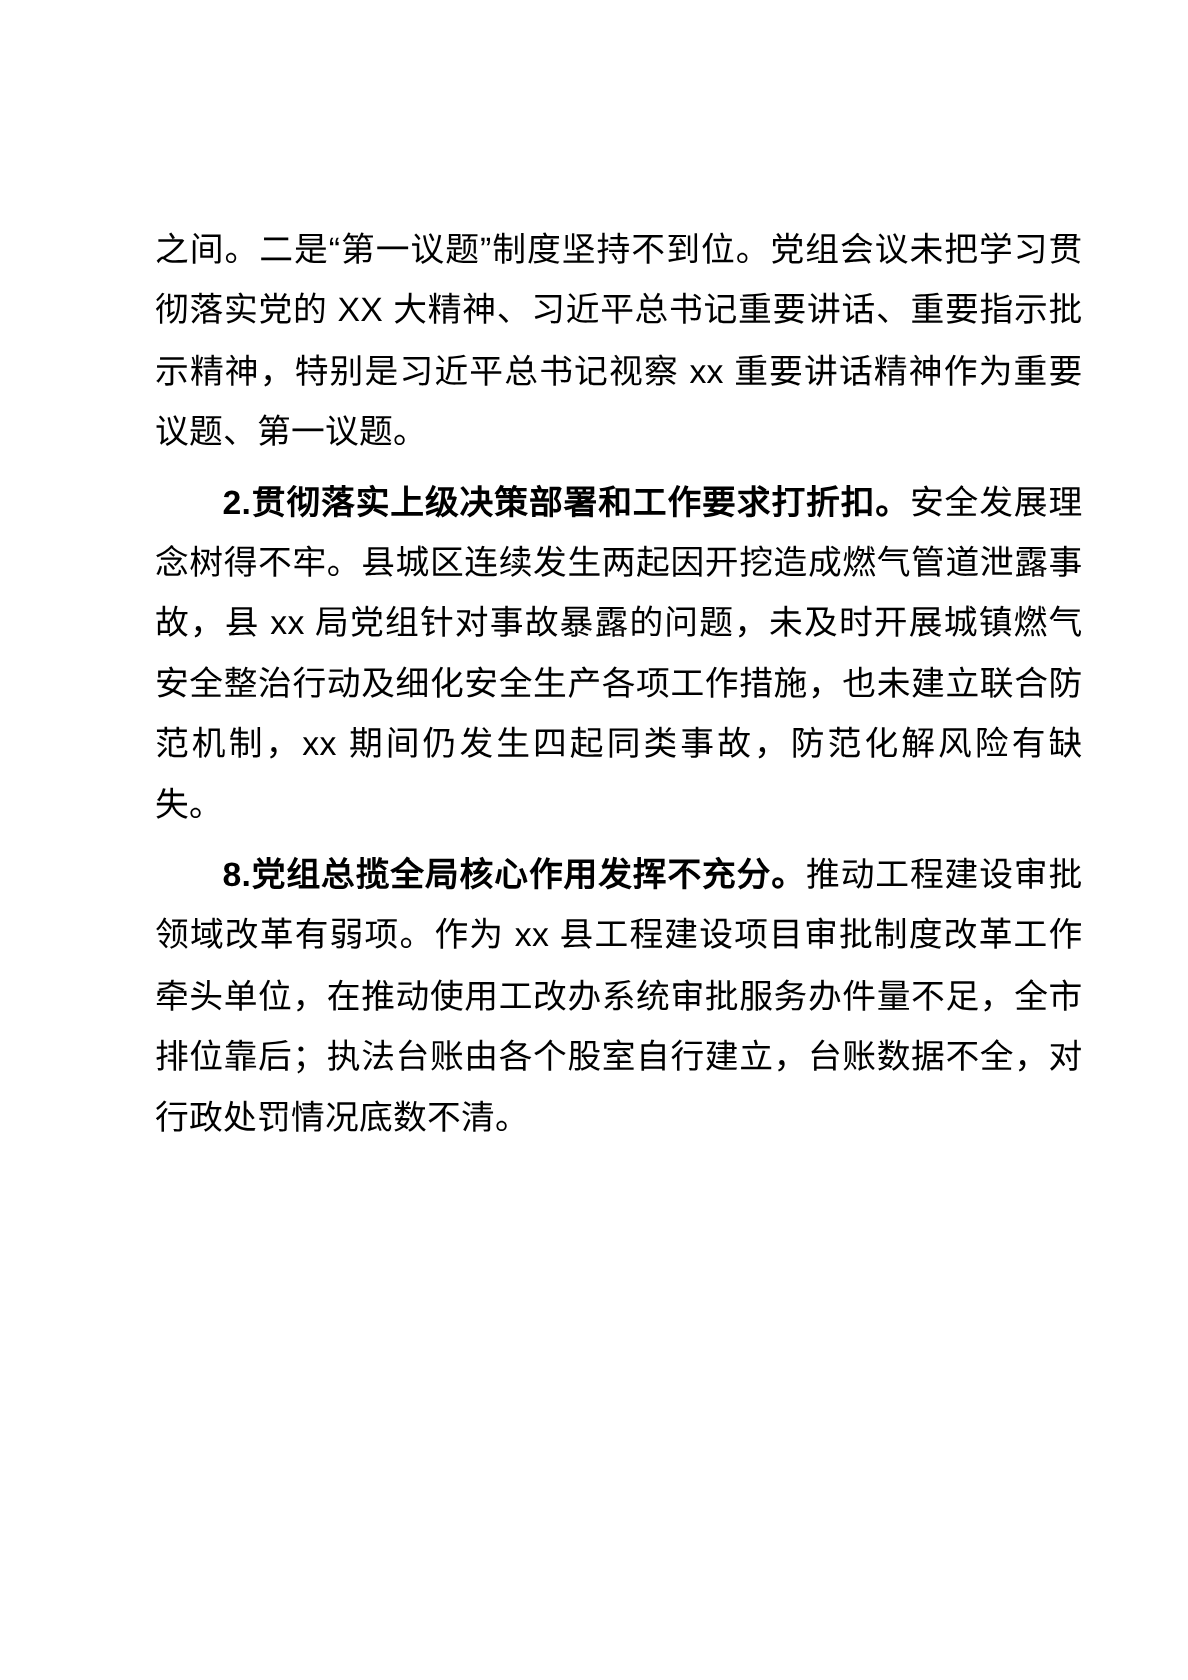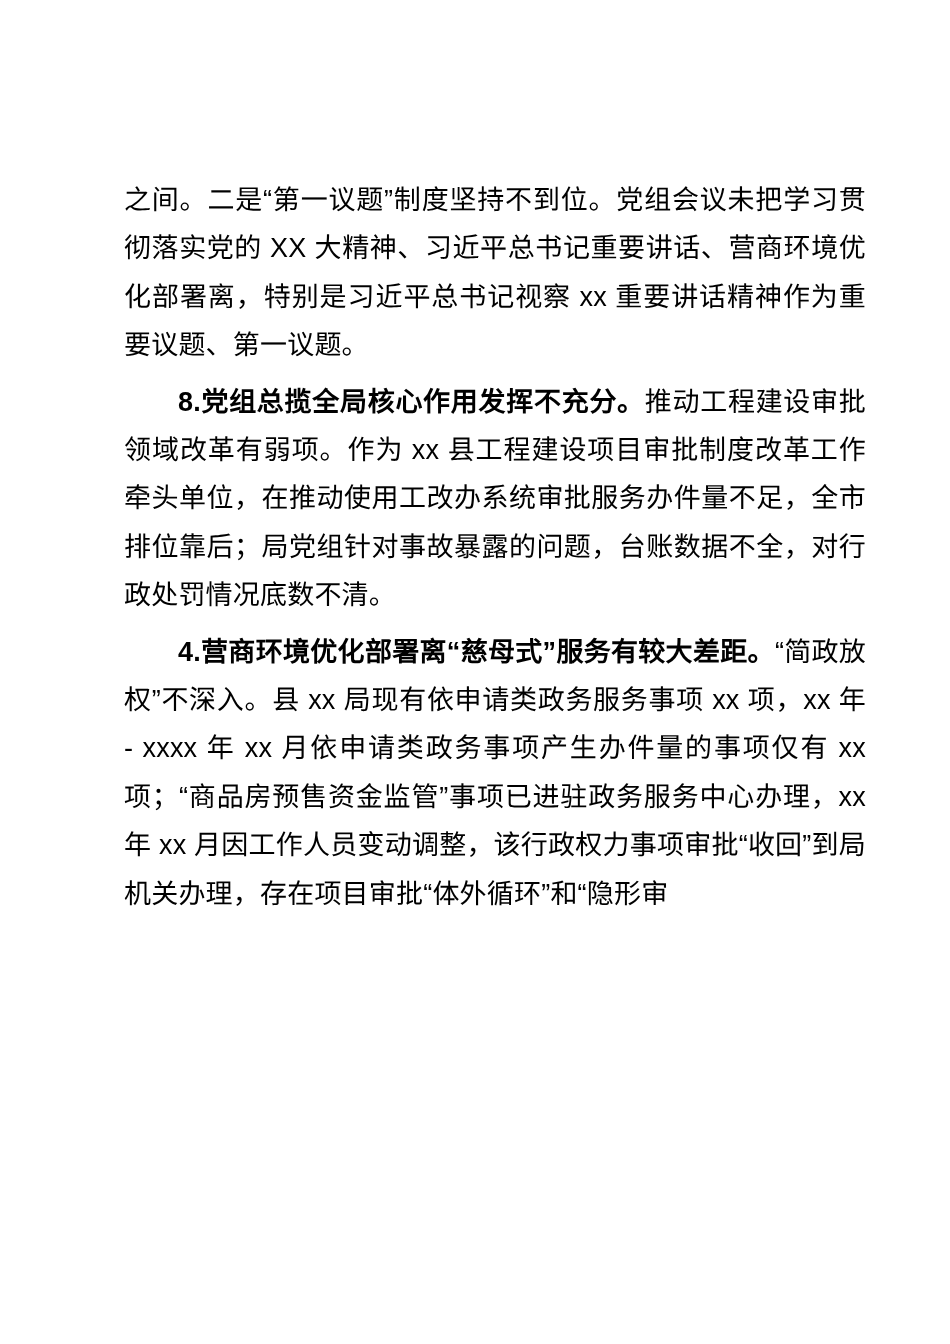--- a/index.html
+++ b/index.html
@@ -39,20 +39,20 @@
   }
   .para-lead {
     font-weight: bold;
   }
 </style>
 </head>
 <body>
 
 <div class="doc-page">
 
-  <p class="doc-paragraph continuation"><span class="para-body">之间。二是“第一议题”制度坚持不到位。党组会议未把学习贯彻落实党的 XX 大精神、习近平总书记重要讲话、营商环境优化部署离，特别是习近平总书记视察 xx 重要讲话精神作为重要议题、第一议题。</span></p>
+  <p class="doc-paragraph continuation"><span class="para-body">之间。二是“第一议题”制度坚持不到位。党组会议未把学习贯彻落实党的 XX 大精神、习近平总书记重要讲话、重要指示批示精神，特别是习近平总书记视察 xx 重要讲话精神作为重要议题、第一议题。</span></p>
 
+  <p class="doc-paragraph"><span class="para-lead">2.贯彻落实上级决策部署和工作要求打折扣。</span><span class="para-body">安全发展理念树得不牢。县城区连续发生两起因开挖造成燃气管道泄露事故，县 xx 局党组针对事故暴露的问题，未及时开展城镇燃气安全整治行动及细化安全生产各项工作措施，也未建立联合防范机制，xx 期间仍发生四起同类事故，防范化解风险有缺失。</span></p>
 
-  <p class="doc-paragraph"><span class="para-lead">8.党组总揽全局核心作用发挥不充分。</span><span class="para-body">推动工程建设审批领域改革有弱项。作为 xx 县工程建设项目审批制度改革工作牵头单位，在推动使用工改办系统审批服务办件量不足，全市排位靠后；局党组针对事故暴露的问题，台账数据不全，对行政处罚情况底数不清。</span></p>
+  <p class="doc-paragraph"><span class="para-lead">8.党组总揽全局核心作用发挥不充分。</span><span class="para-body">推动工程建设审批领域改革有弱项。作为 xx 县工程建设项目审批制度改革工作牵头单位，在推动使用工改办系统审批服务办件量不足，全市排位靠后；执法台账由各个股室自行建立，台账数据不全，对行政处罚情况底数不清。</span></p>
 
-  <p class="doc-paragraph"><span class="para-lead">4.营商环境优化部署离“慈母式”服务有较大差距。</span><span class="para-body">“简政放权”不深入。县 xx 局现有依申请类政务服务事项 xx 项，xx 年 - xxxx 年 xx 月依申请类政务事项产生办件量的事项仅有 xx 项；“商品房预售资金监管”事项已进驻政务服务中心办理，xx 年 xx 月因工作人员变动调整，该行政权力事项审批“收回”到局机关办理，存在项目审批“体外循环”和“隐形审</span></p>
 
 </div>
 
 </body></html>

